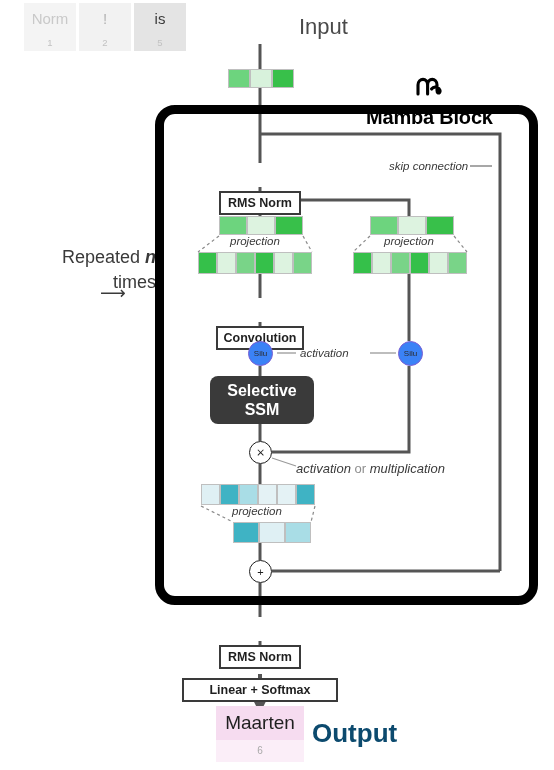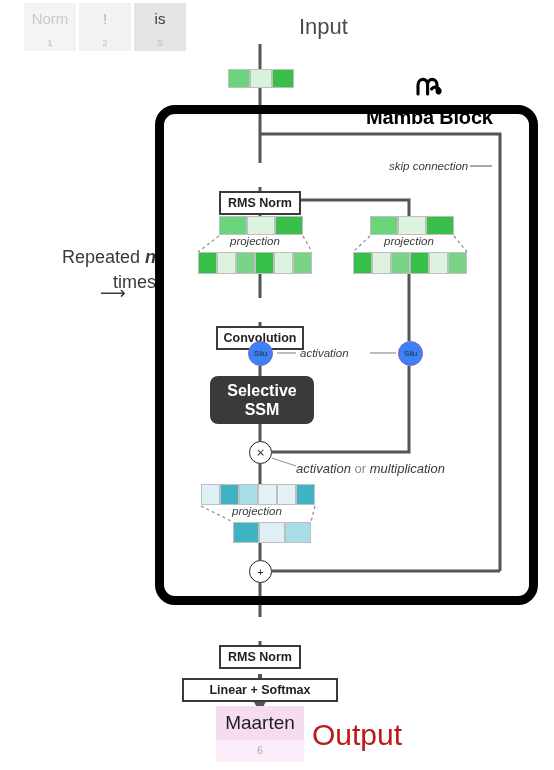--- a/index.html
+++ b/index.html
@@ -11,21 +11,21 @@
   
   #token-strip{position:absolute;left:24px;top:3px;display:flex;}
   .token-cell{width:52px;display:flex;flex-direction:column;align-items:center;margin-right:3px;}
   .token-word{width:100%;height:31px;line-height:31px;text-align:center;
               font-size:15px;}
   .token-idx{width:100%;height:17px;line-height:17px;text-align:center;
              font-size:9.5px;color:#c2c2c2;}
 
   
   #input-label{left:299px;top:14px;font-size:22px;color:#4a4a4a;}
-  #output-label{left:312px;top:718px;font-size:30px;color:#b91c1c;}
+  #output-label{left:312px;top:718px;font-size:26px;color:#0c4a6e;font-weight:bold;}
 
   
   #mamba-header{left:366px;top:76px;display:flex;align-items:center;gap:6px;flex-direction:column;}
   #mamba-header .ttl{font-size:20px;font-weight:bold;color:#000;letter-spacing:-.2px;}
 
   
   #repeat-label{left:6px;top:245px;width:150px;text-align:right;font-size:18px;
                 color:#3a3a3a;line-height:25px;}
   #repeat-label .it{font-style:italic;font-weight:bold;}
   #repeat-arrow{left:100px;top:282px;font-size:18px;color:#3a3a3a;}

